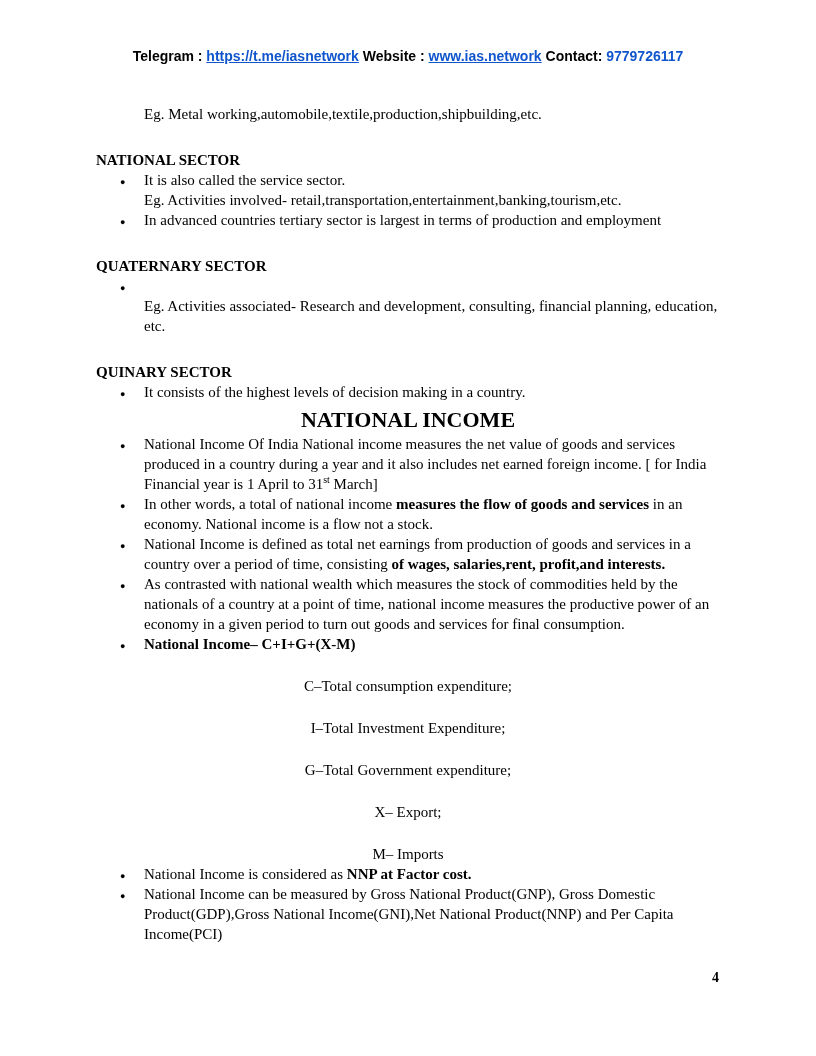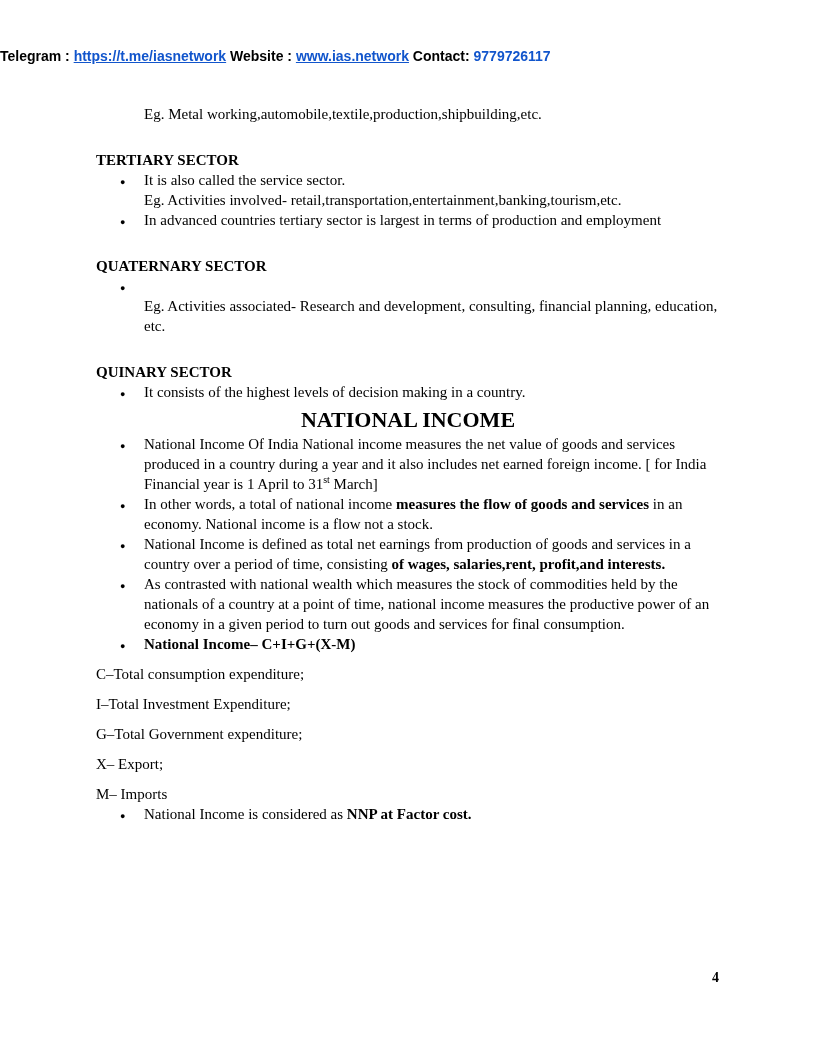--- a/index.html
+++ b/index.html
@@ -12,21 +12,21 @@
     background: #ffffff;
     font-family: "Liberation Serif", serif;
     color: #000000;
     overflow: hidden;
   }
   .doc-header {
     position: absolute;
     top: 48px;
     left: 0;
     right: 0;
-    text-align: left;
+    text-align: center;
     font-family: "Liberation Sans", sans-serif;
     font-size: 14px;
     font-weight: bold;
     color: #000000;
   }
   .doc-header a.link {
     color: #1155CC;
     text-decoration: underline;
     cursor: pointer;
   }
@@ -60,21 +60,21 @@
     font-size: 9px;
   }
   .ni-title {
     margin-top: 4px;
     text-align: center;
     font-weight: bold;
     font-size: 22px;
     line-height: 28px;
   }
   .ni-bullets { margin-top: 14px; }
-  .term-line { margin-top: 10px; }
+  .term-line { margin-top: 22px; text-align: center; }
   .terms { margin-top: 2px; }
   .measure-bullets { margin-top: 14px; }
   .page-number {
     position: absolute;
     top: 970px;
     right: 97px;
     font-size: 14px;
     font-weight: bold;
     font-family: "Liberation Serif", serif;
   }
@@ -93,21 +93,21 @@
     <a class="link">www.ias.network</a>
     <b>Contact:</b>
     <b class="phone">9779726117</b>
   </div>
 
   <div class="content">
 
     <div class="eg-line">Eg. Metal working,automobile,textile,production,shipbuilding,etc.</div>
 
     <div class="section">
-      <div class="section-title">TERTIARY SECTOR</div>
+      <div class="section-title">NATIONAL SECTOR</div>
       <ul class="bullets">
         <li>
           <span>It is also called the service sector.</span><br>
           <span>Eg. Activities involved- retail,transportation,entertainment,banking,tourism,etc.</span>
         </li>
         <li>
           <span>In advanced countries tertiary sector is largest in terms of production and employment</span>
         </li>
       </ul>
     </div>
@@ -156,19 +156,22 @@
       <div class="term-line">I–Total Investment Expenditure;</div>
       <div class="term-line">G–Total Government expenditure;</div>
       <div class="term-line">X– Export;</div>
       <div class="term-line">M– Imports</div>
     </div>
 
     <ul class="bullets measure-bullets">
       <li>
         <span>National Income is considered as </span><b>NNP at Factor cost.</b>
       </li>
+      <li>
+        <span>National Income can be measured by Gross National Product(GNP), Gross Domestic Product(GDP),Gross National Income(GNI),Net National Product(NNP) and Per Capita Income(PCI)</span>
+      </li>
     </ul>
 
   </div>
 
   <div class="page-number">4</div>
 
 </div>
 
 </body></html>

